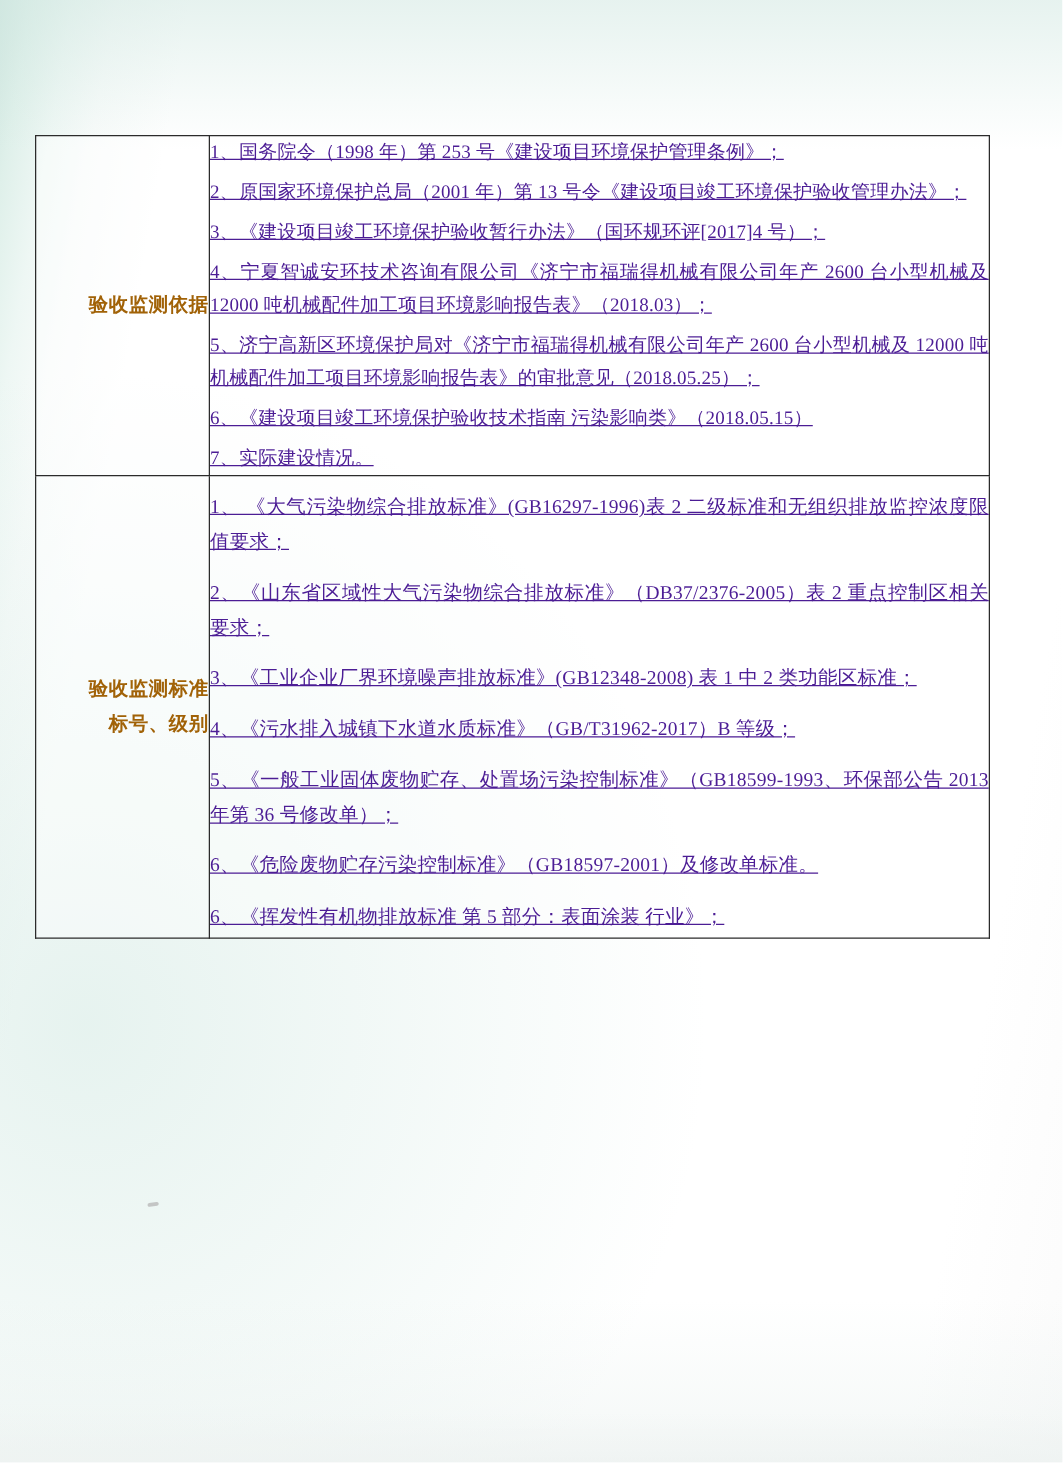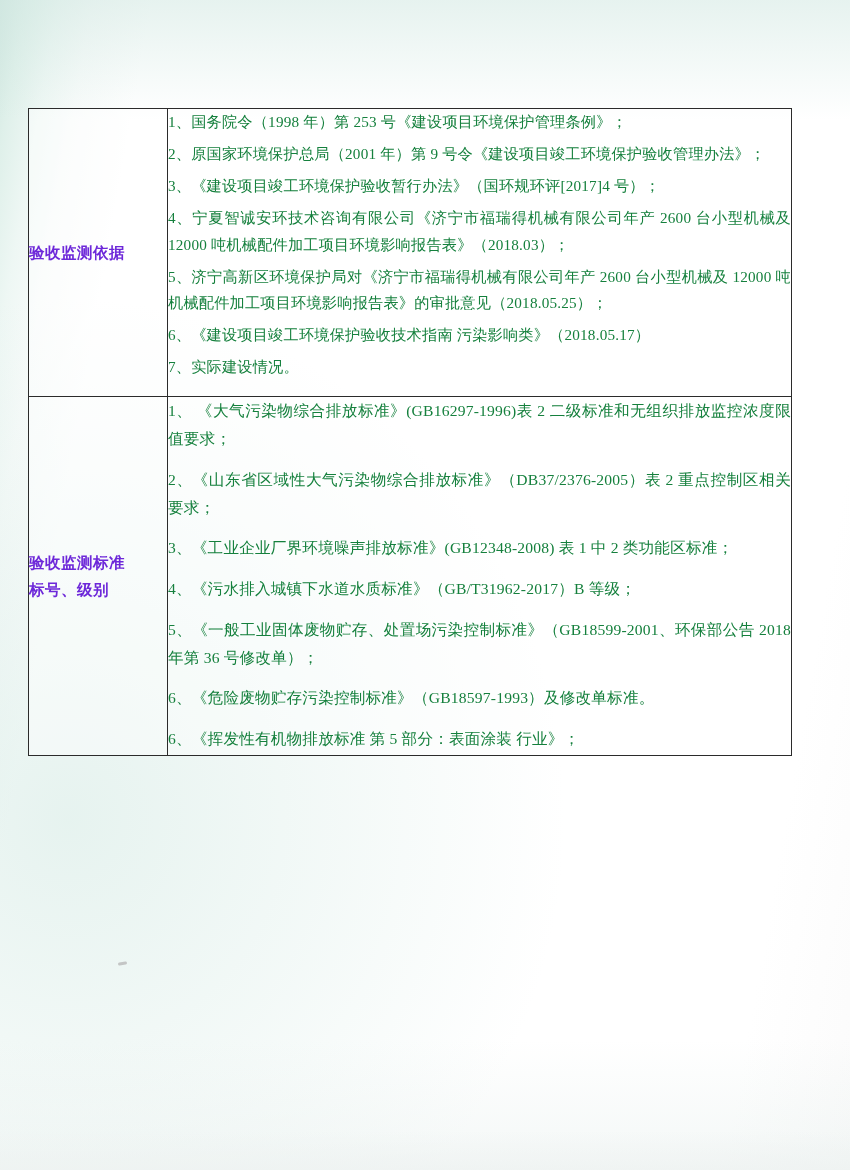--- a/index.html
+++ b/index.html
@@ -67,47 +67,48 @@
     table-layout: fixed;
     background: rgba(255,255,255,0.45);
   }
   table.doc-table td {
     border: 1px solid #2b2b2b;
     vertical-align: middle;
     padding: 0;
   }
   td.label-cell {
     width: 138px;
-    text-align: left;
+    text-align: right;
     font-size: 15.5px;
     line-height: 1.75;
-    color: #6d28d9;
+    color: #a16207;
     font-weight: 600;
     letter-spacing: 0.5px;
     padding: 6px 8px;
   }
   td.label-cell .lbl-line { display: block; white-space: nowrap; }
 
   td.content-cell {
     padding: 12px 14px 12px 16px;
-    color: #15803d;
+    color: #4c1d95;
+    text-decoration: underline;
   }
 
   .basis-list p {
     margin: 0 0 6px 0;
     font-size: 15.2px;
     line-height: 1.72;
     text-align: justify;
     text-indent: 0;
     letter-spacing: 0.2px;
   }
-  .basis-list p:last-child { margin-bottom: 16px; }
+  .basis-list p:last-child { margin-bottom: 0; }
 
   .std-list p {
-    margin: 0 0 13px 0;
+    margin: 11px 0 13px 0;
     font-size: 15.6px;
     line-height: 1.78;
     text-align: justify;
     letter-spacing: 0.2px;
   }
   .std-list p:last-child { margin-bottom: 2px; }
 
   
   .pencil-mark {
     position: absolute;
@@ -139,42 +140,42 @@
 
   <table class="doc-table">
     <tbody>
       <tr>
         <td class="label-cell">
           <span class="lbl-line">验收监测依据</span>
         </td>
         <td class="content-cell">
           <div class="basis-list">
             <p>1、国务院令（1998 年）第 253 号《建设项目环境保护管理条例》；</p>
-            <p>2、原国家环境保护总局（2001 年）第 9 号令《建设项目竣工环境保护验收管理办法》；</p>
+            <p>2、原国家环境保护总局（2001 年）第 13 号令《建设项目竣工环境保护验收管理办法》；</p>
             <p>3、《建设项目竣工环境保护验收暂行办法》（国环规环评[2017]4 号）；</p>
             <p>4、宁夏智诚安环技术咨询有限公司《济宁市福瑞得机械有限公司年产 2600 台小型机械及 12000 吨机械配件加工项目环境影响报告表》（2018.03）；</p>
             <p>5、济宁高新区环境保护局对《济宁市福瑞得机械有限公司年产 2600 台小型机械及 12000 吨机械配件加工项目环境影响报告表》的审批意见（2018.05.25）；</p>
-            <p>6、《建设项目竣工环境保护验收技术指南 污染影响类》（2018.05.17）</p>
+            <p>6、《建设项目竣工环境保护验收技术指南 污染影响类》（2018.05.15）</p>
             <p>7、实际建设情况。</p>
           </div>
         </td>
       </tr>
       <tr>
         <td class="label-cell">
           <span class="lbl-line">验收监测标准</span>
           <span class="lbl-line">标号、级别</span>
         </td>
         <td class="content-cell">
           <div class="std-list">
             <p>1、 《大气污染物综合排放标准》(GB16297-1996)表 2 二级标准和无组织排放监控浓度限值要求；</p>
             <p>2、《山东省区域性大气污染物综合排放标准》（DB37/2376-2005）表 2 重点控制区相关要求；</p>
             <p>3、《工业企业厂界环境噪声排放标准》(GB12348-2008) 表 1 中 2 类功能区标准；</p>
             <p>4、《污水排入城镇下水道水质标准》（GB/T31962-2017）B 等级；</p>
-            <p>5、《一般工业固体废物贮存、处置场污染控制标准》（GB18599-2001、环保部公告 2018 年第 36 号修改单）；</p>
-            <p>6、《危险废物贮存污染控制标准》（GB18597-1993）及修改单标准。</p>
+            <p>5、《一般工业固体废物贮存、处置场污染控制标准》（GB18599-1993、环保部公告 2013 年第 36 号修改单）；</p>
+            <p>6、《危险废物贮存污染控制标准》（GB18597-2001）及修改单标准。</p>
             <p>6、《挥发性有机物排放标准 第 5 部分：表面涂装 行业》；</p>
           </div>
         </td>
       </tr>
     </tbody>
   </table>
 
   <div class="pencil-mark"></div>
   <div class="speckle"></div>
 </div>

